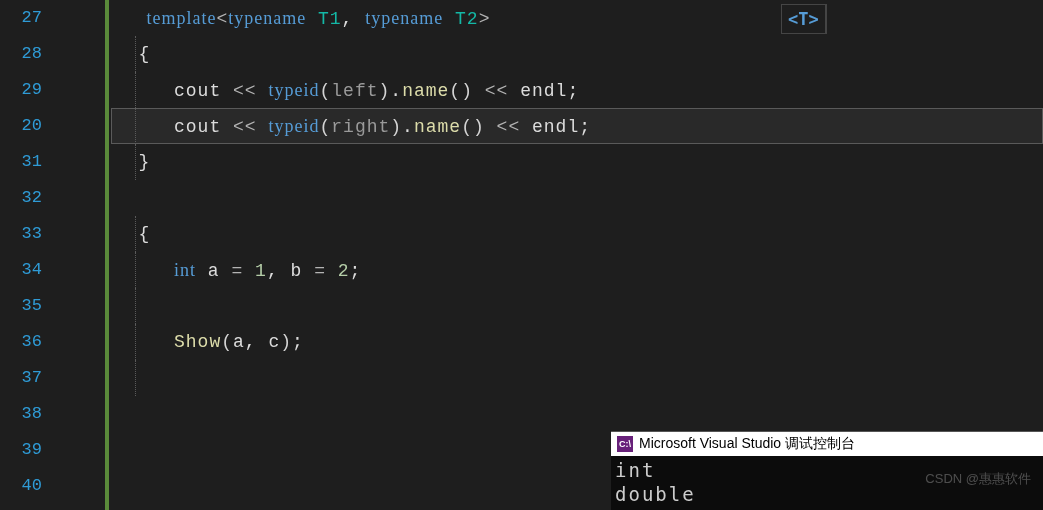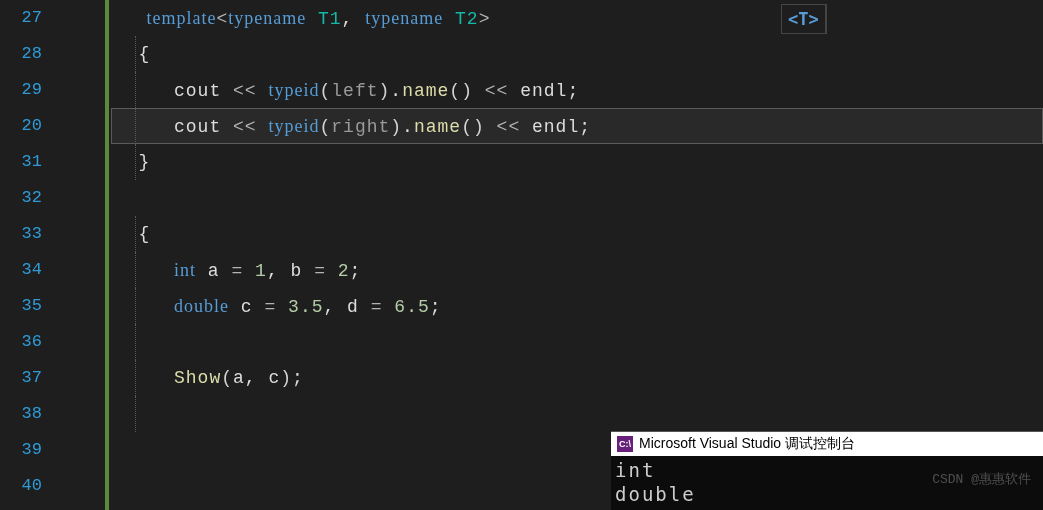--- a/index.html
+++ b/index.html
@@ -146,21 +146,21 @@
       padding: 2px 4px 4px 4px;
       line-height: 24px;
       letter-spacing: 2px;
     }
     .watermark {
       position: absolute;
       bottom: 22px;
       right: 12px;
       color: rgba(200,200,200,0.35);
       font-size: 13px;
-      font-family: Liberation Mono, monospace;
+      font-family: Liberation Sans, sans-serif;
       z-index: 6;
       text-align: center;
     }
   </style>
 </head>
 <body>
 
 <div class="editor">
   <div class="gutter" id="gutter">
       <div class="gutter-line">27</div>
@@ -195,21 +195,20 @@
 
     <div class="code-line">  <span class="fold-line"></span><span class="kw-white">}</span></div>
 
     <div class="code-line"></div>
 
 
     <div class="code-line">  <span class="fold-line"></span><span class="kw-white">{</span></div>
 
     <div class="code-line">  <span class="fold-line"></span>   <span class="kw-blue">int</span> <span class="kw-white">a</span> <span class="kw-op">=</span> <span class="kw-num">1</span><span class="kw-white">,</span> <span class="kw-white">b</span> <span class="kw-op">=</span> <span class="kw-num">2</span><span class="kw-white">;</span></div>
 
-    <div class="code-line">  <span class="fold-line"></span>   <span class="kw-blue">double</span> <span class="kw-white">c</span> <span class="kw-op">=</span> <span class="kw-num">3.5</span><span class="kw-white">,</span> <span class="kw-white">d</span> <span class="kw-op">=</span> <span class="kw-num">6.5</span><span class="kw-white">;</span></div>
 
     <div class="code-line">  <span class="fold-line"></span></div>
 
     <div class="code-line">  <span class="fold-line"></span>   <span class="kw-yellow">Show</span><span class="kw-paren">(</span><span class="kw-white">a</span><span class="kw-white">,</span> <span class="kw-white">c</span><span class="kw-paren">)</span><span class="kw-white">;</span></div>
 
     <div class="code-line">  <span class="fold-line"></span></div>
   </div>
 </div>
 
 <div class="console-window">

